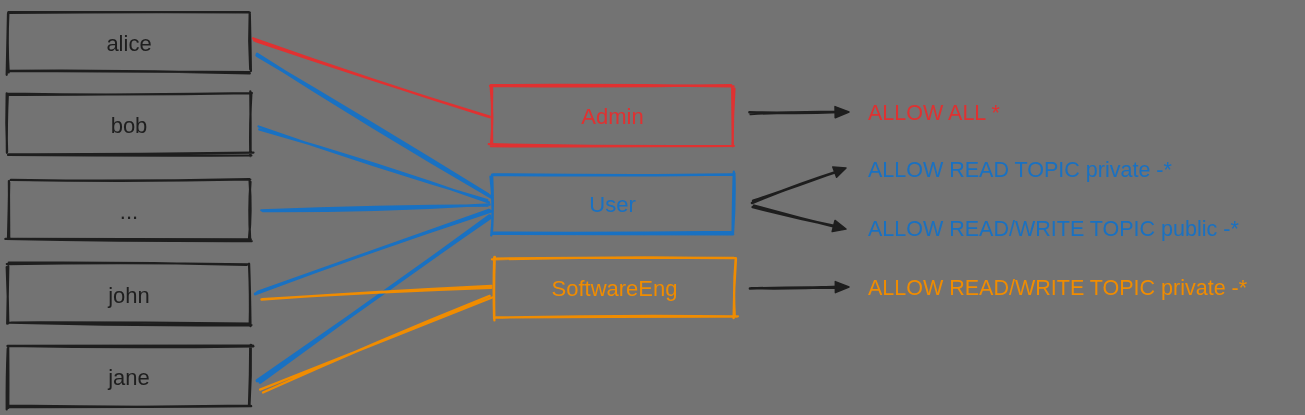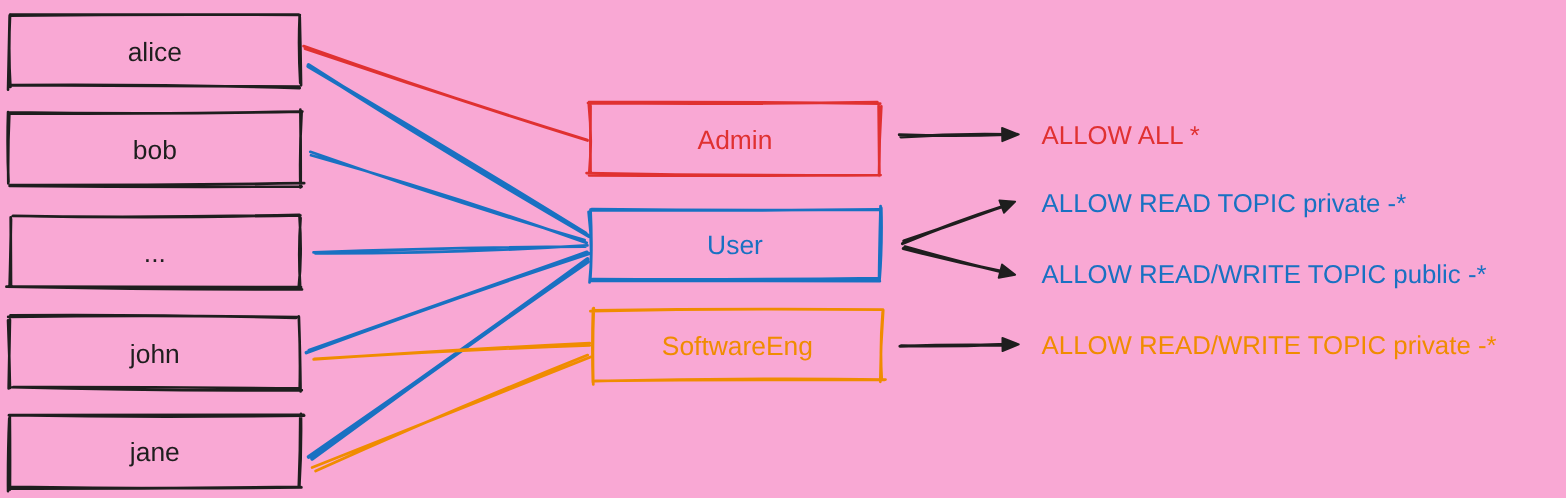--- a/index.html
+++ b/index.html
@@ -1,16 +1,16 @@
 <!DOCTYPE html>
 <html><head>
 <meta charset="utf-8">
 <style>
   html,body{margin:0;padding:0;background:#ffffff;}
-  #canvas{position:relative;width:1305px;height:415px;background:#f9a8d4;overflow:hidden;}
+  #canvas{position:relative;width:1305px;height:415px;background:#737373;overflow:hidden;}
   svg{display:block;}
   svg text{font-family:"Liberation Sans","DejaVu Sans",sans-serif;}
   .node-label{font-size:22px;}
   .perm-label{font-size:21.5px;}
 </style>
 </head>
 <body>
 
 <div id="canvas">
   <svg id="diagram-svg" width="1305" height="415" viewBox="0 0 1305 415">

